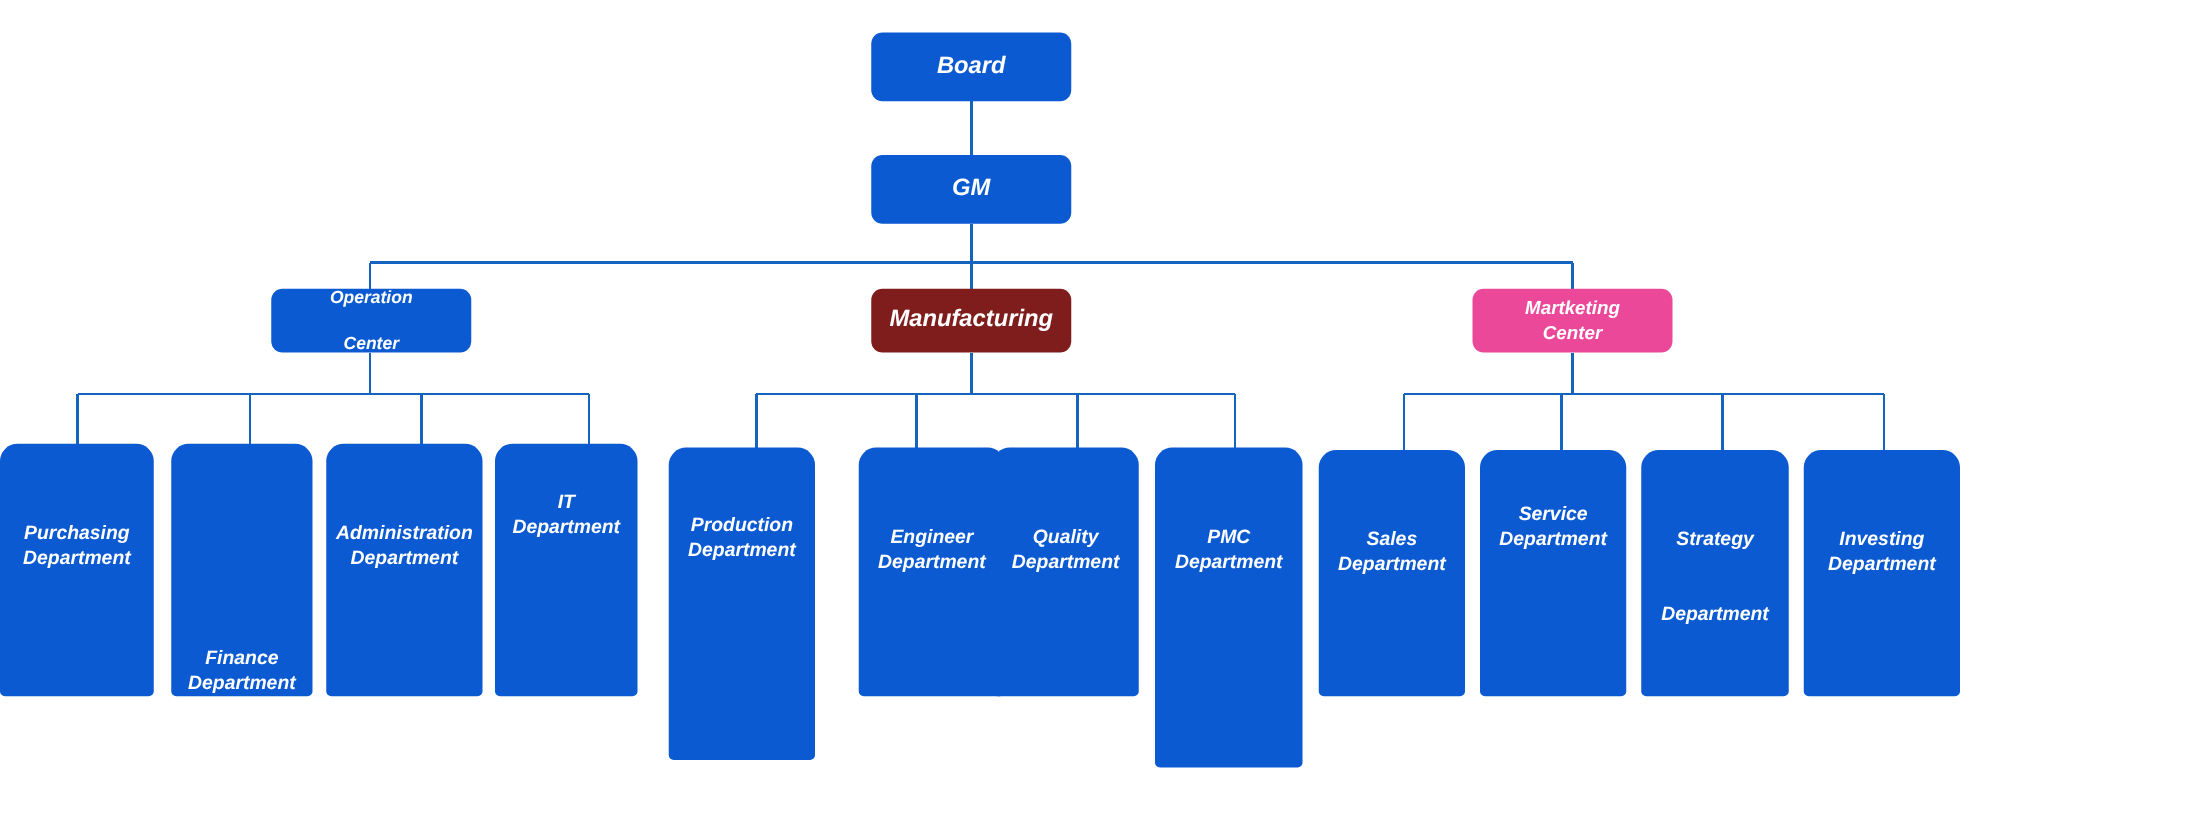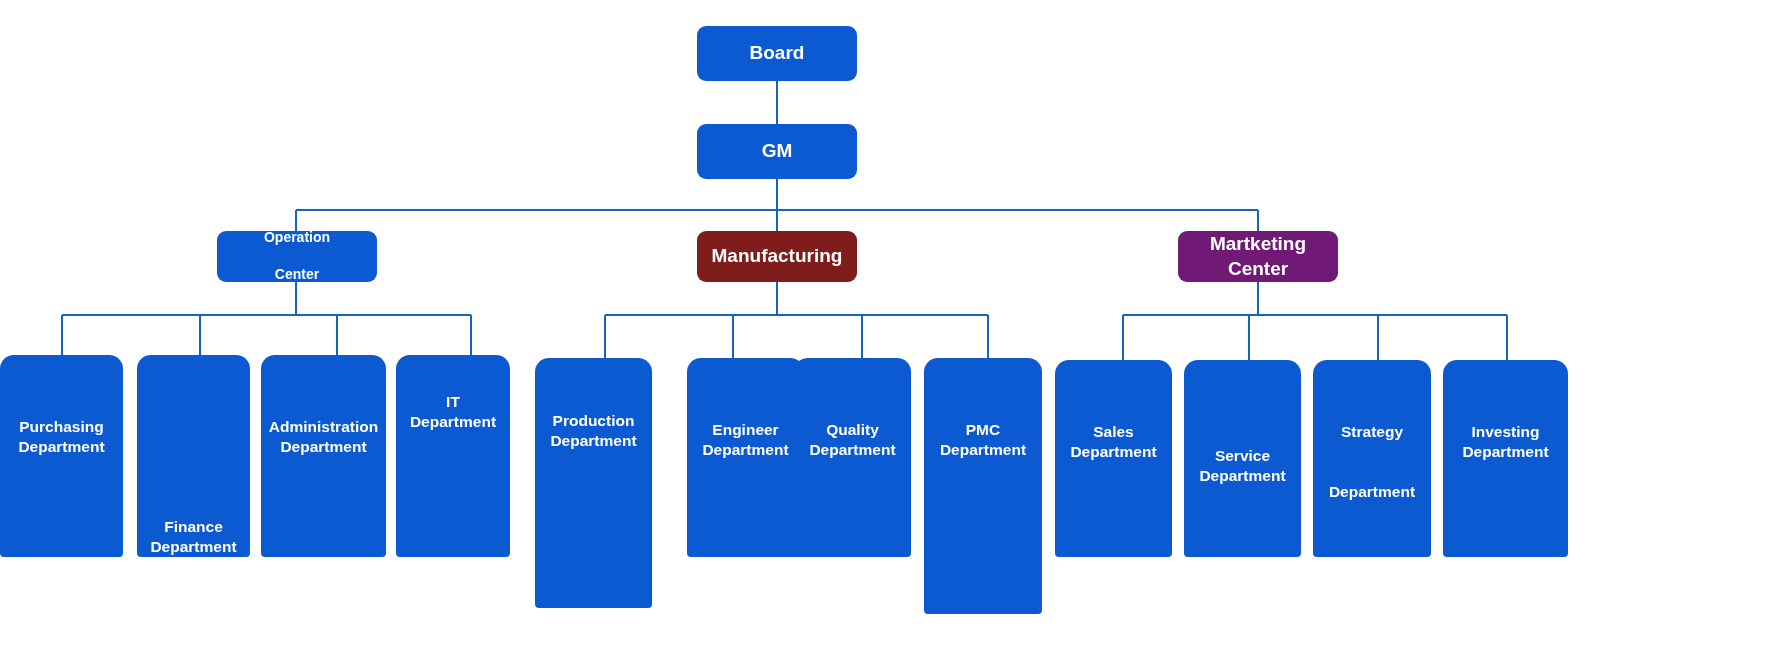--- a/index.html
+++ b/index.html
@@ -10,20 +10,21 @@
   }
   body {
     font-family: "Liberation Sans", sans-serif;
   }
   #chart-root {
     position: relative;
     width: 1768px;
     height: 659px;
     background: #ffffff;
     overflow: hidden;
+    font-style: italic;
   }
   #connector-layer {
     position: absolute;
     left: 0;
     top: 0;
     width: 1768px;
     height: 659px;
     pointer-events: none;
   }
   .node {
@@ -98,21 +99,21 @@
       <div class="node exec" style="left: 697px; top: 124px; width: 160px; height: 55px; background: rgb(11, 90, 209); color: rgb(255, 255, 255); font-size: 19px;">
         <span class="ln">GM</span>
       </div>
       <div class="node division" style="left: 217px; top: 231px; width: 160px; height: 51px; background: rgb(11, 90, 209); color: rgb(255, 255, 255); font-size: 14px; gap: 19px;">
         <span class="ln">Operation</span>
         <span class="ln">Center</span>
       </div>
       <div class="node division" style="left: 697px; top: 231px; width: 160px; height: 51px; background: #7f1d1d; color: rgb(255, 255, 255); font-size: 19px;">
         <span class="ln">Manufacturing</span>
       </div>
-      <div class="node division" style="left: 1178px; top: 231px; width: 160px; height: 51px; background: #701a75; color: rgb(255, 255, 255); font-size: 19px; text-align: center;">
+      <div class="node division" style="left: 1178px; top: 231px; width: 160px; height: 51px; background: #ec4899; color: rgb(255, 255, 255); font-size: 15px; text-align: center;">
         <span class="ln">Martketing</span>
         <span class="ln">Center</span>
       </div>
       <div class="node dept" style="left: 0px; top: 355px; width: 123px; height: 202px; background: rgb(11, 90, 209); color: rgb(255, 255, 255); font-size: 15.5px; padding-top: 62px;">
         <span class="ln">Purchasing</span>
         <span class="ln">Department</span>
       </div>
       <div class="node dept" style="left: 137px; top: 355px; width: 113px; height: 202px; background: rgb(11, 90, 209); color: rgb(255, 255, 255); font-size: 15.5px; padding-top: 62px; justify-content: flex-end;">
         <span class="ln">Finance</span>
         <span class="ln">Department</span>
@@ -138,21 +139,21 @@
         <span class="ln">Department</span>
       </div>
       <div class="node dept" style="left: 924px; top: 358px; width: 118px; height: 256px; background: rgb(11, 90, 209); color: rgb(255, 255, 255); font-size: 15.5px; padding-top: 62px;">
         <span class="ln">PMC</span>
         <span class="ln">Department</span>
       </div>
       <div class="node dept" style="left: 1055px; top: 360px; width: 117px; height: 197px; background: rgb(11, 90, 209); color: rgb(255, 255, 255); font-size: 15.5px; padding-top: 62px;">
         <span class="ln">Sales</span>
         <span class="ln">Department</span>
       </div>
-      <div class="node dept" style="left: 1184px; top: 360px; width: 117px; height: 197px; background: rgb(11, 90, 209); color: rgb(255, 255, 255); font-size: 15.5px; padding-top: 86px;">
+      <div class="node dept" style="left: 1184px; top: 360px; width: 117px; height: 197px; background: rgb(11, 90, 209); color: rgb(255, 255, 255); font-size: 15.5px; padding-top: 42px;">
         <span class="ln">Service</span>
         <span class="ln">Department</span>
       </div>
       <div class="node dept" style="left: 1313px; top: 360px; width: 118px; height: 197px; background: rgb(11, 90, 209); color: rgb(255, 255, 255); font-size: 15.5px; padding-top: 62px; gap: 40px;">
         <span class="ln">Strategy</span>
         <span class="ln">Department</span>
       </div>
       <div class="node dept" style="left: 1443px; top: 360px; width: 125px; height: 197px; background: rgb(11, 90, 209); color: rgb(255, 255, 255); font-size: 15.5px; padding-top: 62px;">
         <span class="ln">Investing</span>
         <span class="ln">Department</span>

